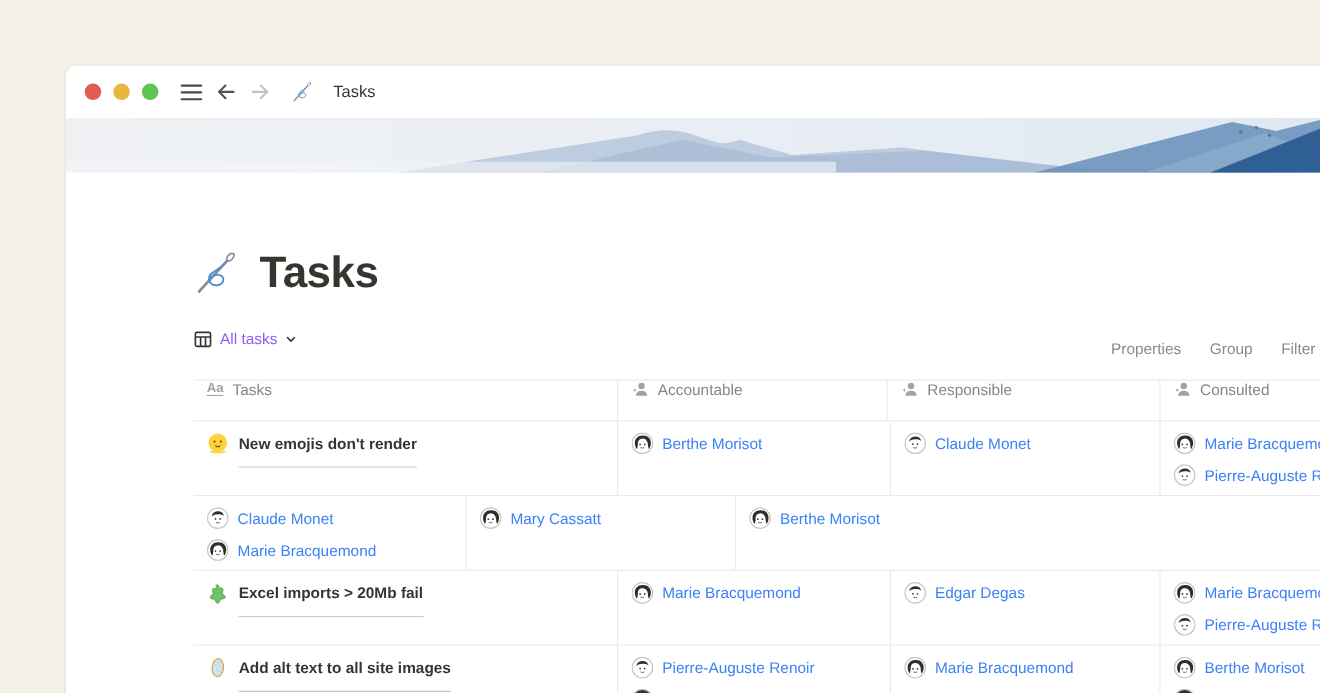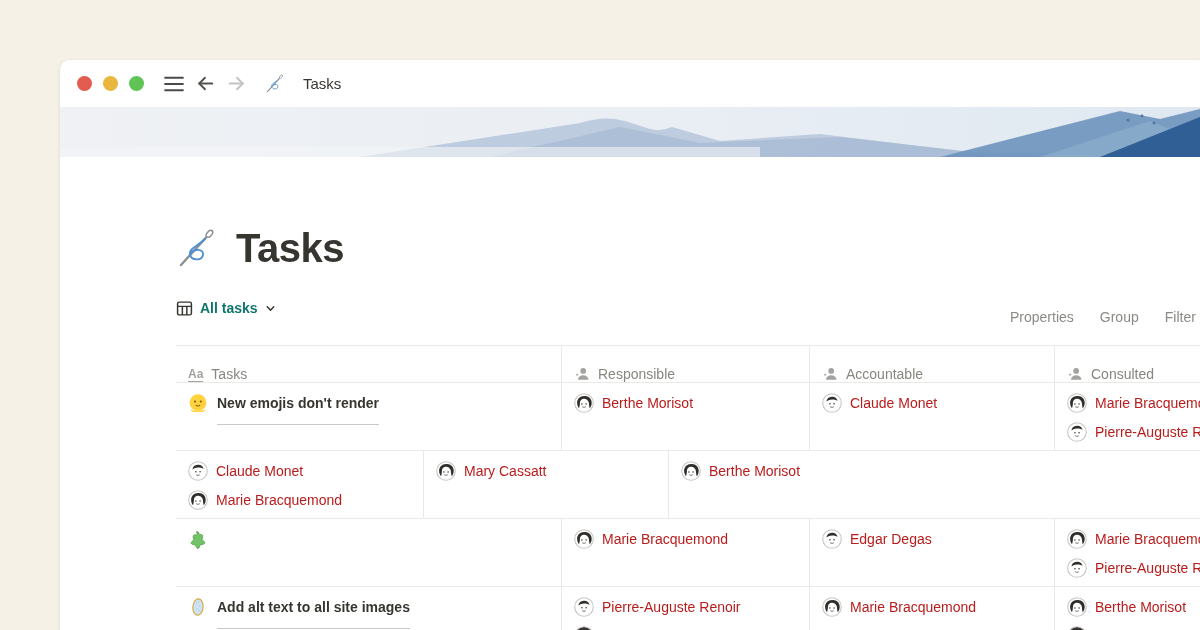--- a/index.html
+++ b/index.html
@@ -17,40 +17,40 @@
   
   .cover{height:50px;position:relative;overflow:hidden;}
   .cover svg{display:block;}
   
   .content{position:relative;padding-left:116px;}
   .page-header{margin-top:68px;display:flex;align-items:center;gap:16px;height:46px;}
   .page-title{font-size:40px;font-weight:700;color:#37352f;letter-spacing:-.5px;}
   
   .toolbar{margin-top:20px;height:34px;display:flex;align-items:center;position:relative;}
   .view-btn{display:flex;align-items:center;gap:7px;cursor:pointer;}
-  .view-label{font-size:14px;font-weight:700;color:#0f766e;}
+  .view-label{font-size:14px;font-weight:400;color:#8b5cf6;}
   .toolbar-right{position:absolute;left:834px;top:0;height:34px;display:flex;align-items:flex-end;gap:26px;white-space:nowrap;}
   .tb-action{font-size:14px;color:#8b8a86;cursor:pointer;}
   
   .table{margin-top:20px;width:1210px;}
   .thead{display:flex;height:38px;border-top:1px solid #e9e9e7;border-bottom:1px solid #e9e9e7;box-sizing:border-box;}
-  .th{flex:0 0 auto;display:flex;align-items:flex-end;gap:8px;padding-left:12px;
+  .th{flex:0 0 auto;display:flex;align-items:flex-start;gap:8px;padding-left:12px;
       border-right:1px solid #e9e9e7;box-sizing:border-box;color:#87867f;font-size:14px;}
   .th:last-child{border-right:none;}
   .aa{font-size:12px;font-weight:600;color:#a3a29e;border-bottom:1.5px solid #a3a29e;line-height:13px;}
   .w-tasks{width:386px;} .w-resp{width:248px;} .w-acct{width:245px;} .w-cons{width:331px;}
   .trow{display:flex;height:68px;border-bottom:1px solid #e9e9e7;box-sizing:border-box;}
   .td{flex:0 0 auto;padding:10px 8px 0 12px;border-right:1px solid #e9e9e7;box-sizing:border-box;overflow:hidden;}
   .td:last-child{border-right:none;}
   .task-cell{display:flex;align-items:flex-start;gap:9px;}
   .task-emoji{width:20px;height:20px;flex:0 0 auto;}
   .task-title{font-size:14px;line-height:20px;font-weight:600;color:#37352f;
       border-bottom:1px solid rgba(55,53,47,.28);padding-bottom:11px;cursor:pointer;white-space:nowrap;}
   .person{display:flex;align-items:center;gap:8px;height:20px;margin-bottom:9px;white-space:nowrap;}
-  .person-name{font-size:14px;color:#b91c1c;}
+  .person-name{font-size:14px;color:#3b82f6;}
   .av{width:20px;height:20px;flex:0 0 auto;}
 </style>
 </head>
 <body>
 
 <svg width="0" height="0" style="position:absolute">
   <defs>
     <g id="needle">
       <path d="M5 39 L36 5" stroke="#8a9096" stroke-width="2.4" stroke-linecap="round" fill="none"></path>
       <ellipse cx="33.4" cy="7.8" rx="2.4" ry="4" transform="rotate(42 33.4 7.8)" fill="#fff" stroke="#8a9096" stroke-width="1.5"></ellipse>
@@ -162,31 +162,31 @@
       </span>
     </div>
 
     <div class="table">
 
       <div class="thead">
         <div class="th w-tasks">
           <span class="aa">Aa</span>
           <span>Tasks</span>
         </div>
+        <div class="th w-acct">
+          <svg width="16" height="16" viewBox="0 0 16 16">
+              <use href="#person-glyph"></use>
+            </svg>
+          <span>Accountable</span>
+        </div>
         <div class="th w-resp">
           <svg width="16" height="16" viewBox="0 0 16 16">
               <use href="#person-glyph"></use>
             </svg>
           <span>Responsible</span>
-        </div>
-        <div class="th w-acct">
-          <svg width="16" height="16" viewBox="0 0 16 16">
-              <use href="#person-glyph"></use>
-            </svg>
-          <span>Accountable</span>
         </div>
         <div class="th w-cons">
           <svg width="16" height="16" viewBox="0 0 16 16">
               <use href="#person-glyph"></use>
             </svg>
           <span>Consulted</span>
         </div>
       </div>
 
       <div class="trow">
@@ -263,20 +263,21 @@
             <span class="person-name">Berthe Morisot</span>
           </div>
         </div>
       </div>
 
       <div class="trow">
         <div class="td w-tasks task-cell">
           <svg class="task-emoji" viewBox="0 0 20 20">
             <path d="M8.1 3.3c.9-1 2.6-.5 2.8.8l.1 1c.1.4.4.7.9.6l.9-.2c1.3-.2 2.3 1 1.9 2.2l-.8 2.8 2.3 2c1 .9.5 2.5-.8 2.7l-3 .5-1.2 2.8c-.5 1.2-2.2 1.2-2.7 0l-1.1-2.7-2.9-.4c-1.3-.2-1.8-1.8-.8-2.7l2.2-2-.7-2.8c-.3-1.2.7-2.3 1.9-2.1l1.1.2c.4.1.8-.2.8-.6l.1-.9c0-.5.3-.9.5-1.2z" fill="#72c267" stroke="#4e9e45" stroke-width=".8"></path>
           </svg>
+          <span class="task-title">Excel imports &gt; 20Mb fail</span>
         </div>
         <div class="td w-resp">
           <div class="person">
             <svg class="av" viewBox="0 0 20 20">
                 <use href="#avatar-woman"></use>
               </svg>
             <span class="person-name">Marie Bracquemond</span>
           </div>
         </div>
         <div class="td w-acct">

